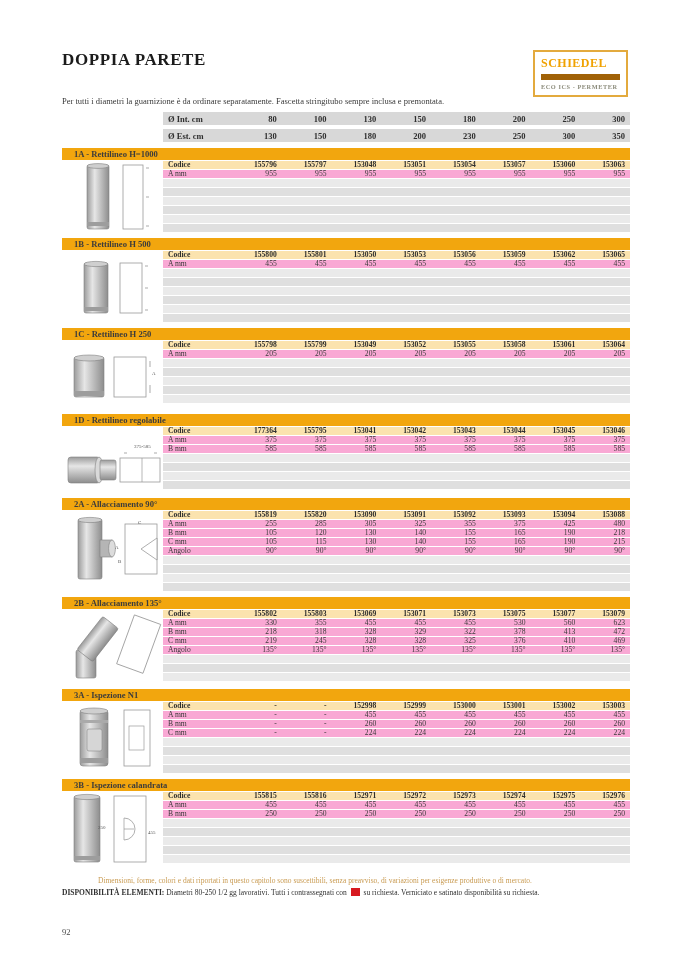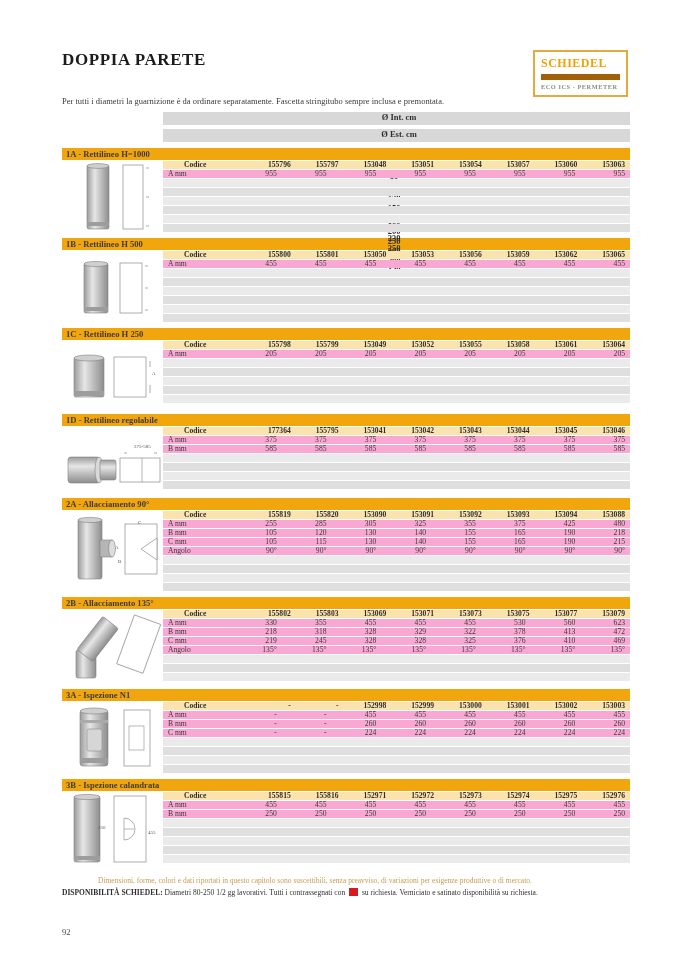--- a/index.html
+++ b/index.html
@@ -8,33 +8,33 @@
   .content{position:absolute;left:62px;top:0;width:568px;}
   .title{margin:0;padding-top:50px;font-size:17px;font-weight:bold;letter-spacing:.6px;color:#1b1b1b;}
   .logo-box{position:absolute;left:471px;top:50px;width:95px;border:2px solid #E3AA3E;
             background:#fff;padding:4px 6px 5px 6px;box-sizing:border-box;}
   .logo-brand{color:#F0A202;font-weight:bold;font-size:12px;letter-spacing:.5px;
               border-bottom:6px solid #a16207;padding-bottom:3px;}
   .logo-sub{color:#8d8d7d;font-size:6.3px;font-weight:bold;letter-spacing:.55px;margin-top:3px;}
   .intro{font-size:8.5px;color:#3a3a3a;margin-top:26px;margin-bottom:6px;}
   .dia-table{margin-left:101px;width:467px;}
   .dia-row{display:flex;height:13px;background:#D8D8D8;margin-bottom:4px;align-items:center;
-           font-size:8.5px;font-weight:bold;color:#2e2e2e;flex-direction:column;}
+           font-size:8.5px;font-weight:bold;color:#2e2e2e;}
   .dia-label{flex:0 0 64px;padding-left:5px;}
   .dia-val{flex:1;text-align:right;padding-right:5px;}
   .sections{margin-top:6px;}
   .section{margin-bottom:5px;}
-  .sec-bar{height:12px;background:#F2A60E;display:flex;align-items:center;padding-left:4px;
+  .sec-bar{height:12px;background:#F2A60E;display:flex;align-items:center;padding-left:12px;
            font-size:8.6px;font-weight:bold;color:#3c3c3c;margin-bottom:1px;}
   .sec-body{display:flex;}
   .sec-illo{flex:0 0 101px;position:relative;}
   .sec-illo .illo-label{position:absolute;font-size:5px;color:#555;line-height:5px;}
   .sec-table{flex:1;min-width:0;}
   .trow{display:flex;height:8px;margin-bottom:1px;font-size:7.6px;line-height:8.2px;color:#3a3a3a;}
-  .trow.codice{background:#FBE3AE;font-weight:bold;color:#2e2e2e;padding-left:16px;}
+  .trow.codice{background:#FBE3AE;font-weight:bold;color:#2e2e2e;}
   .trow.data{background:#f9a8d4;}
   .trow.fa{background:#EAEAEA;}
   .trow.fb{background:#DFDFDF;}
   .cell-label{flex:0 0 64px;padding-left:5px;}
   .cell{flex:1;text-align:right;padding-right:5px;}
   .footer-note1{font-size:7.5px;color:#C99B52;margin-top:8px;padding-left:36px;}
   .footer-note2{font-size:7.5px;color:#2f2f2f;margin-top:3px;}
   .footer-note2 .bold{font-weight:bold;}
   .red-square{display:inline-block;width:9px;height:8px;background:#D71920;vertical-align:-1px;margin:0 2px;}
   .page-number{font-size:8.5px;color:#4a4a4a;margin-top:30px;}
@@ -564,21 +564,21 @@
               <div class="trow fa"></div>
               <div class="trow fb"></div>
               <div class="trow fa"></div>
             </div>
           </div>
         </div>
       </div>
 
     <div class="footer-note1">Dimensioni, forme, colori e dati riportati in questo capitolo sono suscettibili, senza preavviso, di variazioni per esigenze produttive o di mercato.</div>
     <div class="footer-note2">
-      <span class="bold">DISPONIBILITÀ SCHIEDEL:</span>
+      <span class="bold">DISPONIBILITÀ ELEMENTI:</span>
       <span>Diametri 80-250 1/2 gg lavorativi. Tutti i contrassegnati con</span>
       <span class="red-square"></span>
       <span>su richiesta. Verniciato e satinato disponibilità su richiesta.</span>
     </div>
 
     <div class="page-number">92</div>
   </div>
 </div>
 
 </body></html>

